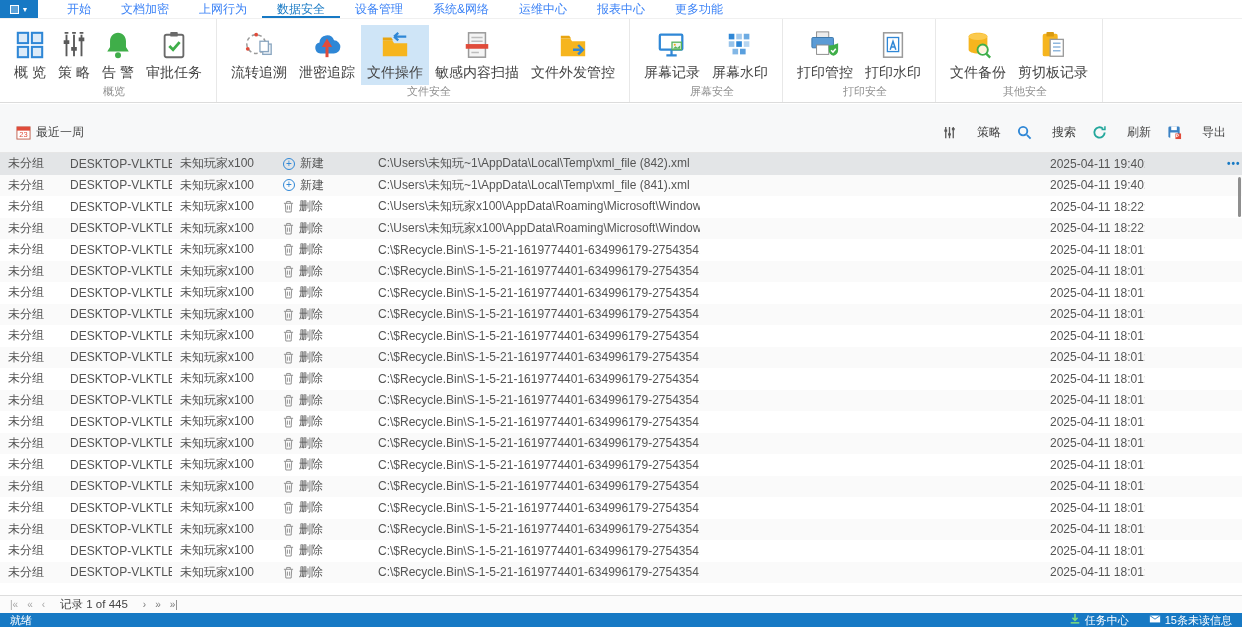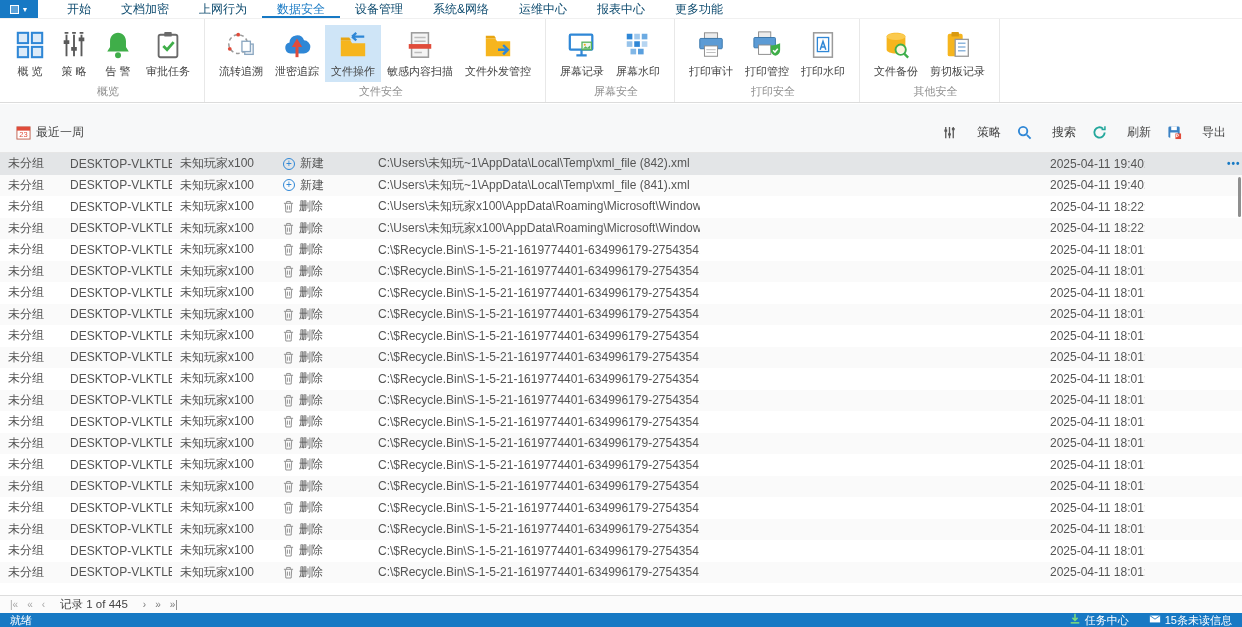--- a/index.html
+++ b/index.html
@@ -5,28 +5,28 @@
   * { margin:0; padding:0; box-sizing:border-box; }
   html,body { width:1242px; height:627px; overflow:hidden; }
   body { font-family:"Liberation Sans","DejaVu Sans",sans-serif; background:#fff; position:relative; color:#444; }
 
   
   .menubar { position:absolute; top:0; left:0; right:0; height:19px; background:#fff; display:flex; align-items:stretch; border-bottom:1px solid #f0f0f0; }
   .appbtn { width:38px; background:#1779c4; color:#fff; display:flex; align-items:center; justify-content:center; gap:3px; cursor:pointer; }
   .appbtn .win { width:9px; height:9px; border:1.5px solid #fff; background:#5ea3d8; }
   .appbtn .caret { font-size:7px; line-height:7px; }
   .menuitems { display:flex; margin-left:14px; }
-  .menuitem { padding:0 15px; font-size:12px; line-height:19px; color:#0c4a6e; cursor:pointer; white-space:nowrap; }
+  .menuitem { padding:0 15px; font-size:12px; line-height:19px; color:#3b82f6; cursor:pointer; white-space:nowrap; }
   .menuitem.active { color:#1779c4; box-shadow:inset 0 -2px 0 #1779c4; }
 
   
   .ribbon { position:absolute; top:19px; left:0; right:0; height:84px; background:#fff; border-bottom:1px solid #dcdcdc; display:flex; }
   .rgroup { position:relative; display:flex; align-items:flex-start; padding:6px 8px 16px 8px; border-right:1px solid #e8e8e8; }
   .rgroup-label { position:absolute; bottom:3px; left:0; right:0; text-align:center; font-size:11px; color:#8f8f8f;margin-left:12px; }
-  .ritem { display:flex; flex-direction:column; align-items:center; gap:3px; padding:4px 6px 3px 6px; font-size:11px; color:#444; cursor:pointer; white-space:nowrap; }
+  .ritem { display:flex; flex-direction:column; align-items:center; gap:3px; padding:4px 6px 3px 6px; font-size:14px; color:#444; cursor:pointer; white-space:nowrap; }
   .ritem.selected { background:#cfe5f7; }
   .ricon { width:32px; height:32px; display:flex; align-items:center; justify-content:center; }
   .ricon svg { width:30px; height:30px; }
 
   
   .contentbg { position:absolute; top:104px; left:0; right:0; bottom:14px; background:#f7f8f9; }
 
   
   .filterbar { position:absolute; top:120px; left:0; right:0; height:24px; display:flex; align-items:center; justify-content:space-between; padding:0 16px; font-size:12px; color:#444; }
   .datefilter { display:flex; align-items:center; gap:5px; cursor:pointer;justify-content:center; }
@@ -219,31 +219,20 @@
       </span>
       <span>屏幕水印</span>
     </div>
     <div class="rgroup-label">屏幕安全</div>
   </div>
 
   <div class="rgroup">
     <div class="ritem">
       <span class="ricon">
         <svg viewBox="0 0 32 32">
-            <rect x="9" y="3" width="14" height="6" fill="#ececec" stroke="#8a8a8a"></rect>
-            <rect x="4" y="9" width="24" height="11" rx="1" fill="#5b9bd5" stroke="#3a76ab"></rect>
-            <rect x="9" y="17" width="14" height="11" fill="#fff" stroke="#8a8a8a"></rect>
-            <path d="M11 21h10M11 24h10" stroke="#bcbcbc"></path>
-          </svg>
-      </span>
-      <span>打印审计</span>
-    </div>
-    <div class="ritem">
-      <span class="ricon">
-        <svg viewBox="0 0 32 32">
             <rect x="7" y="2" width="13" height="6" fill="#ececec" stroke="#8a8a8a"></rect>
             <rect x="2" y="8" width="23" height="11" rx="1" fill="#5b9bd5" stroke="#3a76ab"></rect>
             <rect x="7" y="16" width="13" height="10" fill="#fff" stroke="#8a8a8a"></rect>
             <path d="M25 16l5-1.8 0 0 0 0c0 0 0 0 0 0l0 7.3c0 3-2 4.8-5 5.9-3-1.1-5-2.9-5-5.9v-5z" fill="#3fae49"></path>
             <path d="M22.5 21.5l2 2 3-3.5" stroke="#fff" stroke-width="1.6" fill="none"></path>
           </svg>
       </span>
       <span>打印管控</span>
     </div>
     <div class="ritem">

